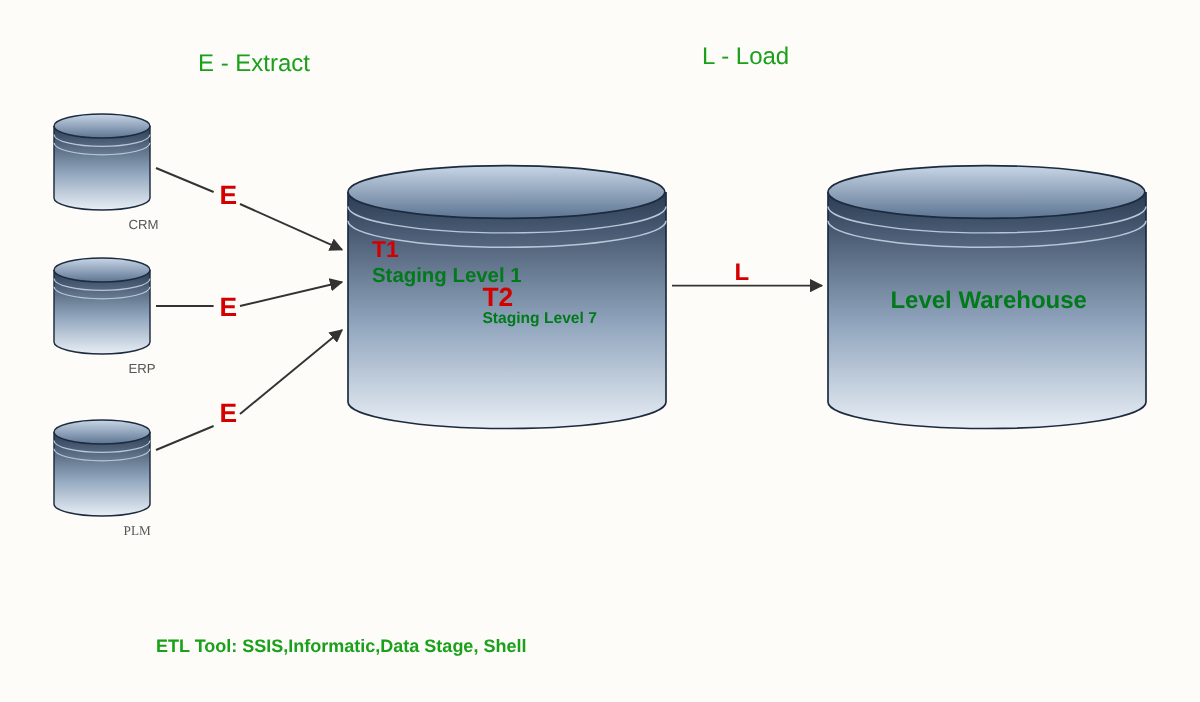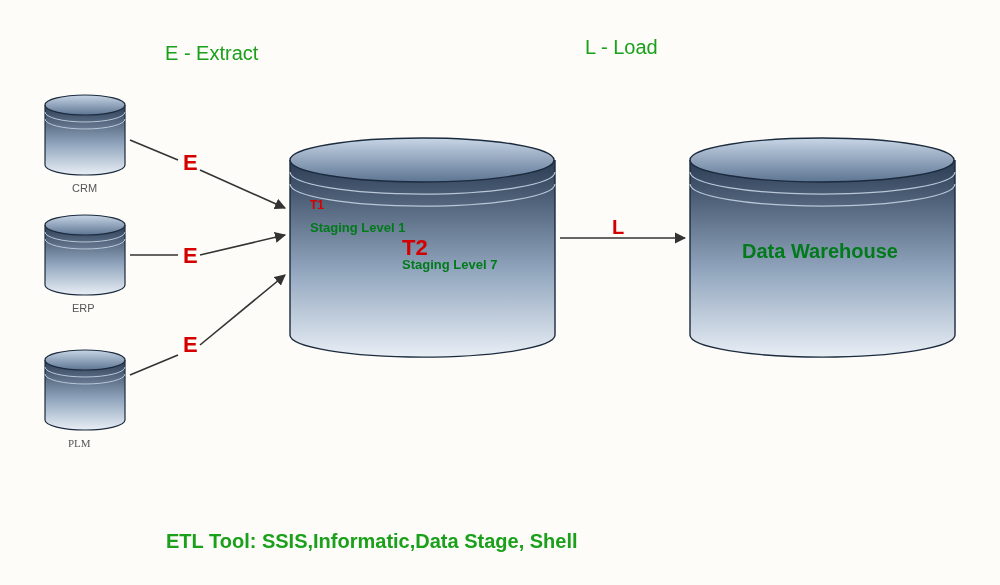--- a/index.html
+++ b/index.html
@@ -16,21 +16,21 @@
     width: 1000px;
     height: 417px;
   }
   .label {
     position: absolute;
     white-space: nowrap;
   }
   .green { color: #1aa01a; }
   .red   { color: #d40000; font-weight: bold; }
   .darkgreen { color: #007a1a; }
-  .small { font-size: 11px; color: #555; }
+  .small { font-size: 11px; color: #555; margin-left: 35px; }
   svg { position: absolute; left: 0; top: 0; }
 </style>
 </head>
 <body>
 
 <div class="canvas">
 
   <div class="label green" style="left:165px; top:42px; font-size:20px;">E - Extract</div>
   <div class="label green" style="left:585px; top:36px; font-size:20px;">L - Load</div>
 
@@ -98,24 +98,24 @@
   </svg>
 
   <div class="label small" style="left:72px; top:182px;">CRM</div>
   <div class="label small" style="left:72px; top:302px;">ERP</div>
   <div class="label small" style="left:68px; top:437px;font-family:Liberation Serif, serif;">PLM</div>
 
   <div class="label red" style="left:183px; top:150px; font-size:22px;">E</div>
   <div class="label red" style="left:183px; top:243px; font-size:22px;">E</div>
   <div class="label red" style="left:183px; top:332px; font-size:22px;">E</div>
 
-  <div class="label red" style="left:310px; top:198px; font-size:12px;">T1</div>
-  <div class="label darkgreen" style="left:310px; top:220px; font-size:13px; font-weight:bold;">Staging Level 1</div>
+  <div class="label red" style="left:310px; top:198px; font-size:19px;">T1</div>
+  <div class="label darkgreen" style="left:310px; top:220px; font-size:17px; font-weight:bold;">Staging Level 1</div>
   <div class="label red" style="left:402px; top:235px; font-size:22px;">T2</div>
   <div class="label darkgreen" style="left:402px; top:257px; font-size:13px; font-weight:bold;">Staging Level 7</div>
 
   <div class="label red" style="left:612px; top:216px; font-size:20px;">L</div>
 
-  <div class="label darkgreen" style="left:742px; top:240px; font-size:20px; font-weight:bold;">Data Warehouse</div>
+  <div class="label darkgreen" style="left:742px; top:240px; font-size:20px; font-weight:bold;">Level Warehouse</div>
 
-  <div class="label green" style="left:130px; top:530px; font-size:20px; font-weight:600;margin-left:36px;">ETL Tool: SSIS,Informatic,Data Stage, Shell</div>
+  <div class="label green" style="left:130px; top:530px; font-size:15px; font-weight:600;">ETL Tool: SSIS,Informatic,Data Stage, Shell</div>
 
 </div>
 
 </body></html>

